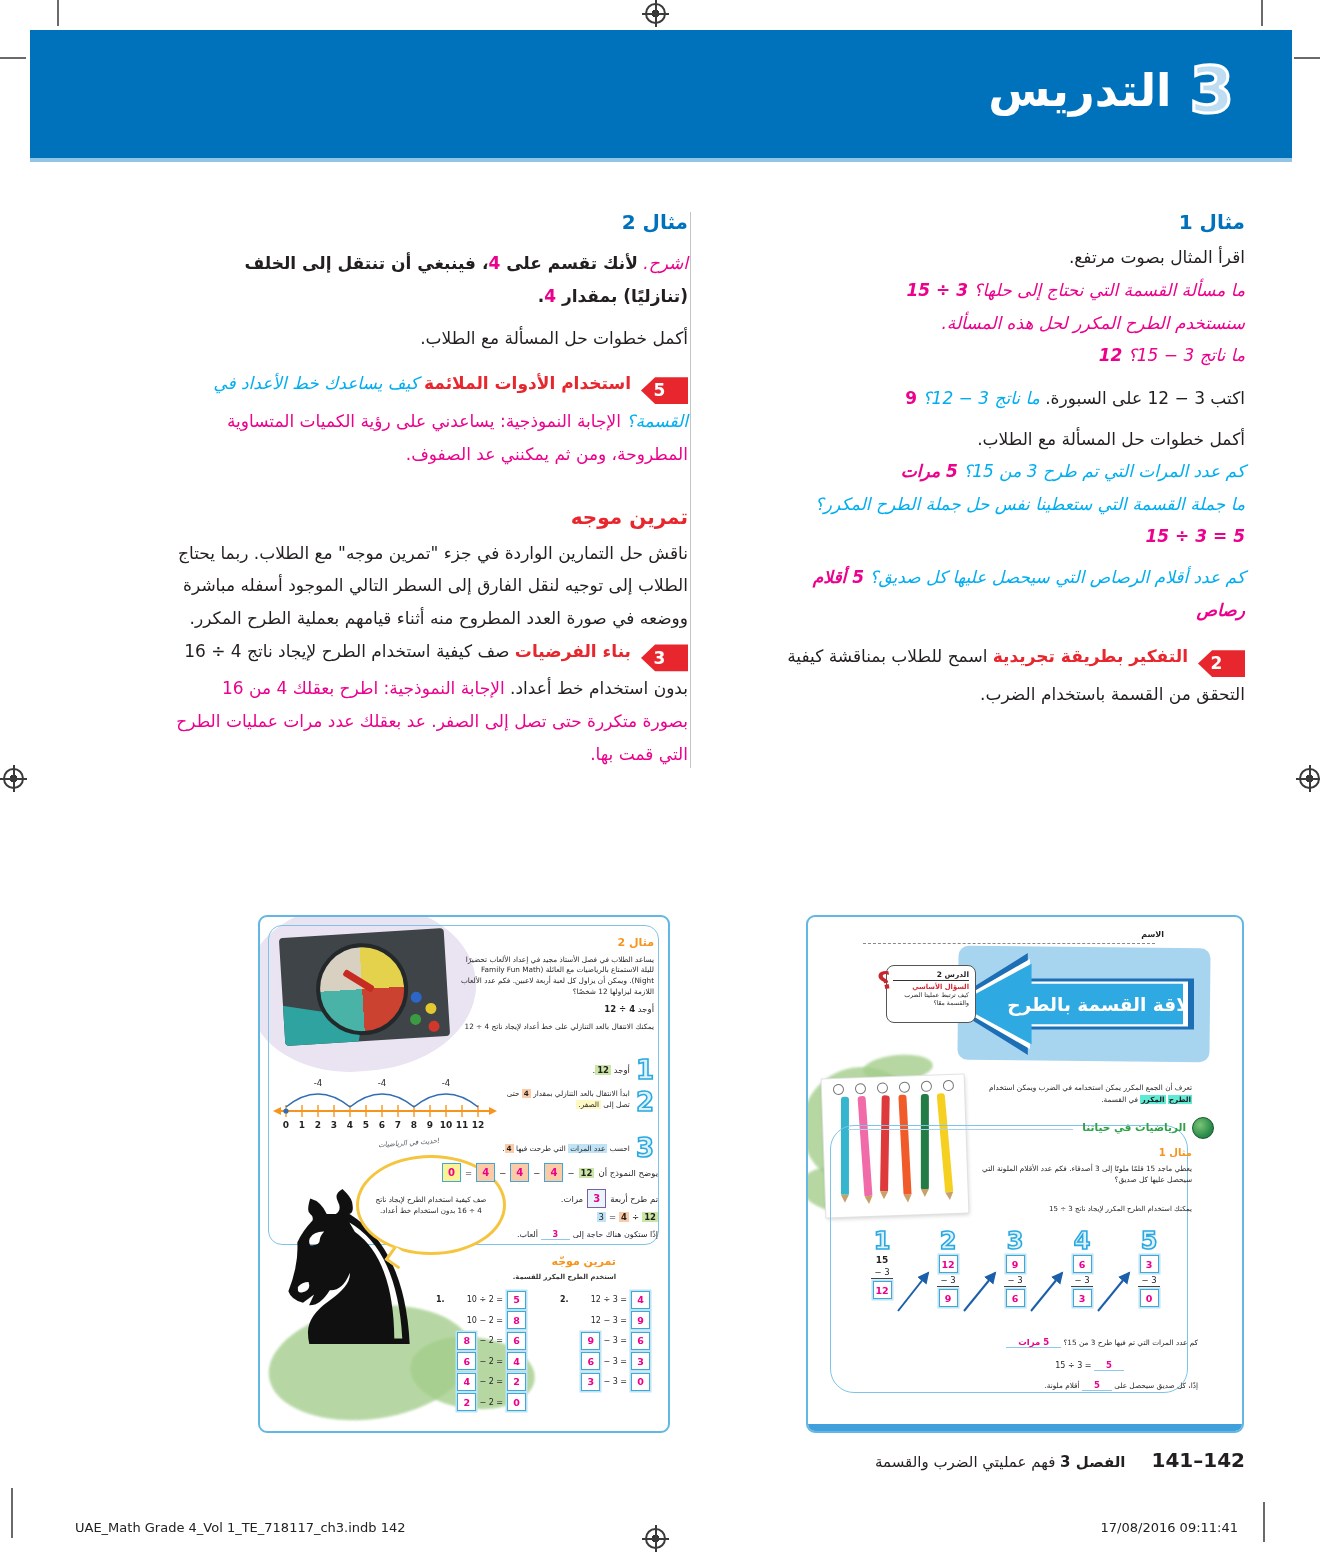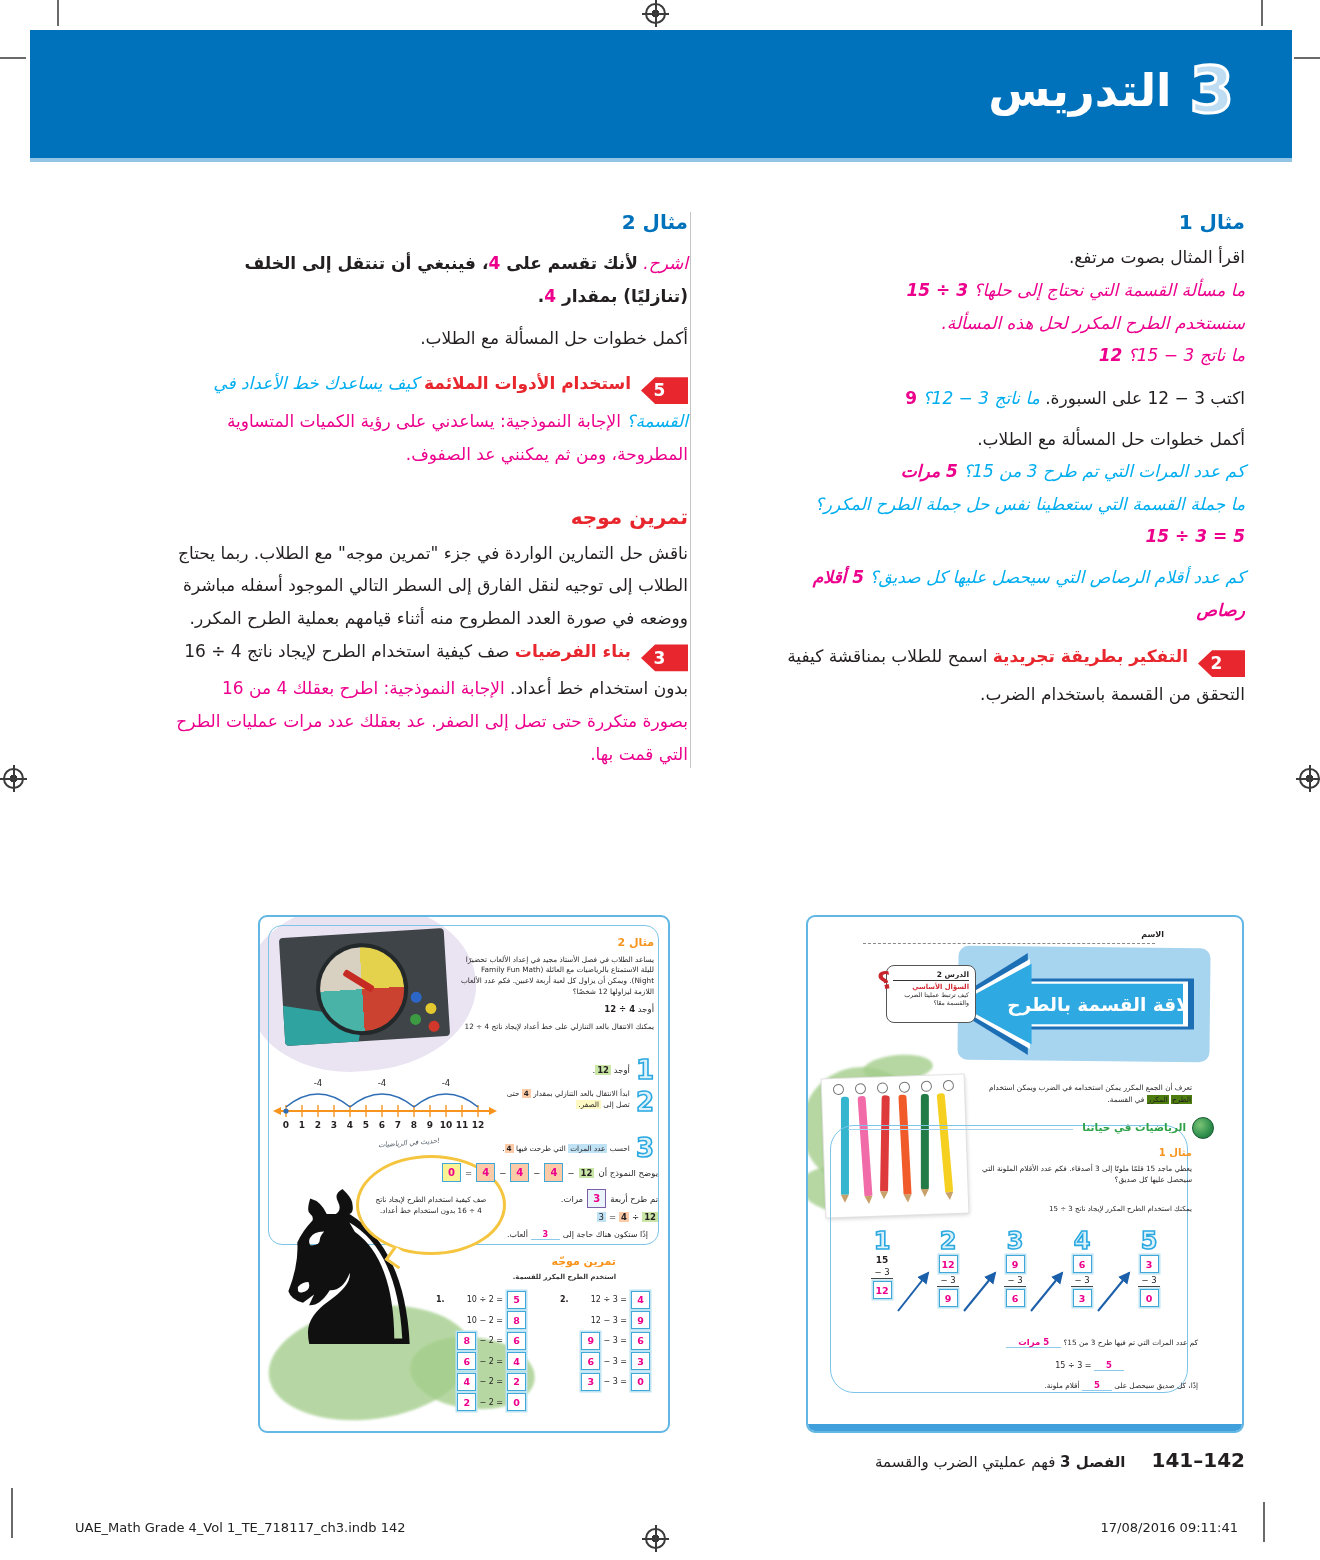--- a/index.html
+++ b/index.html
@@ -39,21 +39,21 @@
          padding-right:10px;box-sizing:border-box;margin-left:10px;vertical-align:-7px}
 
   
   .thumb{border:2px solid #62B7E4;border-radius:9px;background:#fff;overflow:hidden}
   .inner-frame{border:1.5px solid #7CC4E8;border-radius:14px}
   .outnum{font-weight:bold;color:#DDF1FB;-webkit-text-stroke:1.6px #2AA9E1;line-height:1}
   .hl-g{background:#C9E6A6;padding:0 2px;font-weight:bold}
   .hl-p{background:#FBCBA7;padding:0 2px;font-weight:bold}
   .hl-y{background:#fef9c3;padding:0 2px}
   .hl-b{background:#BFE3F5;padding:0 2px}
-  .yhl{background:#4d7c0f;font-weight:normal;padding:0 1px}
+  .yhl{background:#5eead4;font-weight:bold;padding:0 1px}
   .mbox{display:inline-flex;align-items:center;justify-content:center;width:17px;height:17px;
         border:1.4px solid #3FA8D8;font-weight:bold;color:#EC008C;font-size:10px;background:#FBCBA7}
   .mbox.zero{background:#FBF293}
   .mbox.purp{border-color:#7B5EA7;background:#EAF4FB}
   .ebox{display:inline-flex;align-items:center;justify-content:center;min-width:17px;height:16px;
         border:1.2px solid #3FA8D8;box-shadow:0 0 0 1.5px #BEE3F2;background:#fff;color:#EC008C;
         font-weight:bold;font-size:9.5px}
   .exrow{display:flex;direction:ltr;align-items:center;gap:4px;margin-bottom:3.5px;height:17px}
   .exlab{width:11px;font-size:8px;font-weight:bold}
   .exlhs{display:inline-flex;direction:ltr;justify-content:flex-end;align-items:center;gap:3px;width:52px;font-size:8px}
@@ -222,21 +222,21 @@
       <span class="mbox purp">3</span>
       <span> مرات.</span>
     </div>
     <div class="abs" style="right:10px;top:295px;display:flex;direction:rtl;align-items:center;gap:3px;font-size:8.5px;z-index:3">
       <span class="hl-g">12</span>
       <span>÷</span>
       <span class="hl-p">4</span>
       <span>=</span>
       <span class="hl-b">3</span>
     </div>
-    <div class="abs rtl" style="right:20px;top:313px;font-size:8px;z-index:3">
+    <div class="abs rtl" style="right:10px;top:313px;font-size:8px;z-index:3">
       <span>إذًا ستكون هناك حاجة إلى </span><span class="ansline">3</span><span> ألعاب.</span>
     </div>
 
     <div class="abs scribble" style="left:8px;top:390px;width:205px;height:112px;transform:rotate(-8deg)"></div>
     <div class="abs scribble" style="left:150px;top:420px;width:125px;height:72px;transform:rotate(6deg)"></div>
     <div class="abs" style="left:-6px;top:248px;font-size:212px;line-height:1;color:#101010">♞</div>
     <div class="abs" style="left:118px;top:222px;font-size:7px;color:#55606A;font-style:italic;transform:rotate(-4deg);z-index:4">حديث في الرياضيات!</div>
     <div class="abs bubble" style="left:96px;top:238px;width:150px;height:100px;font-size:7.2px;line-height:1.55;z-index:2">
       <span><span>صف كيفية استخدام الطرح لإيجاد ناتج </span><span class="ltr">16 ÷ 4</span><span> بدون استخدام خط أعداد.</span></span>
     </div>

